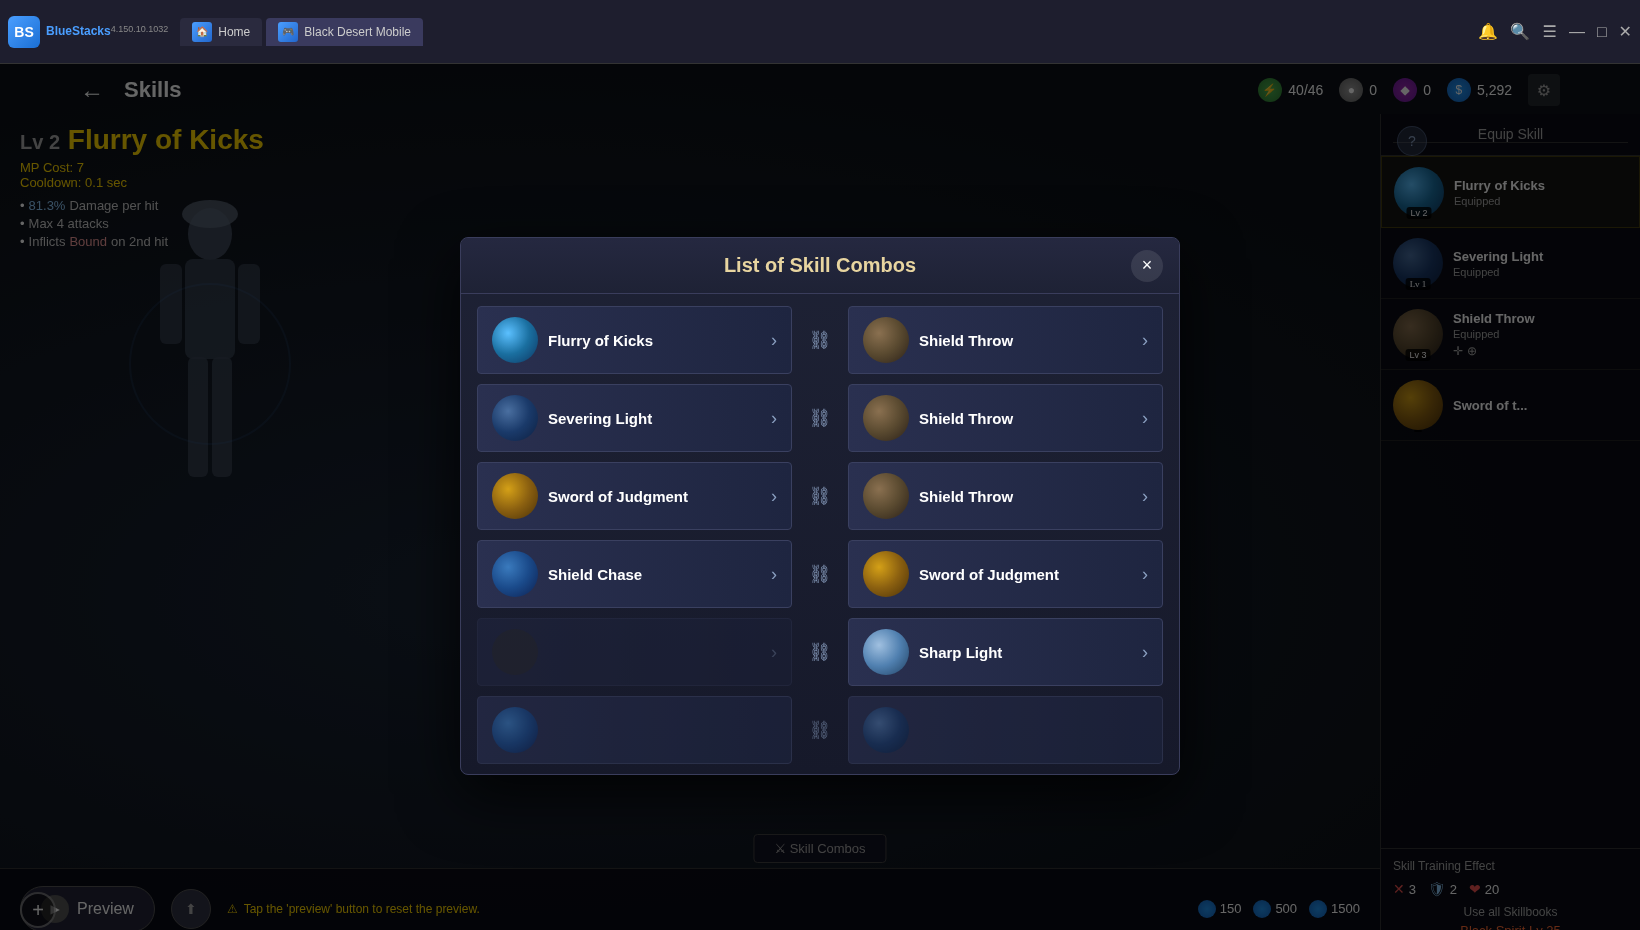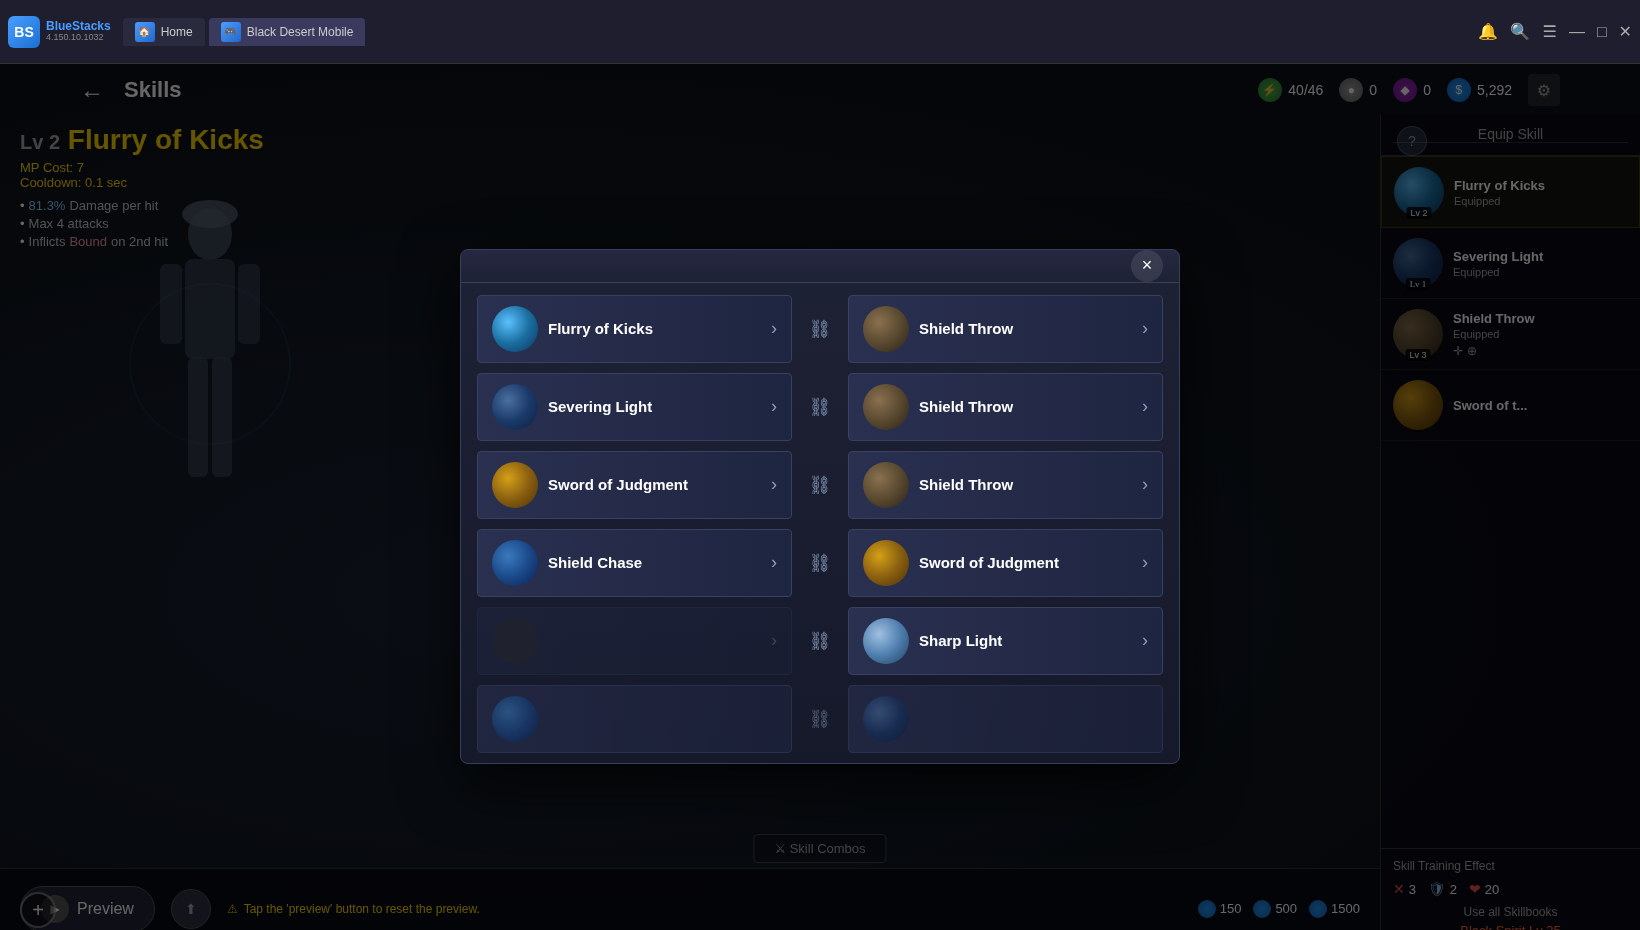--- a/index.html
+++ b/index.html
@@ -37,21 +37,21 @@
       border-radius: 6px;
       display: flex;
       align-items: center;
       justify-content: center;
       font-size: 14px;
       font-weight: bold;
       color: white;
     }
     .bs-title {
       display: flex;
-      flex-direction: column;
+      flex-direction: row;
       line-height: 1.1;
     }
     .bs-title span:first-child { color: #4a9eff; font-size: 12px; font-weight: bold; }
     .bs-title span:last-child { color: #888; font-size: 9px; }
     .tab {
       display: flex;
       align-items: center;
       gap: 6px;
       padding: 4px 12px;
       background: #2a2a3e;
@@ -730,20 +730,21 @@
         <span>1500</span>
       </div>
     </div>
   </div>
 
   <div class="skill-combos-btn">⚔ Skill Combos</div>
 
   <div class="modal-overlay">
     <div class="modal">
       <div class="modal-header">
+        <div class="modal-title">List of Skill Combos</div>
         <div class="modal-close">×</div>
       </div>
 
       <div class="modal-body">
 
         <div class="combo-row">
           <div class="combo-skill">
             <div class="combo-skill-icon icon-flurry"></div>
             <span class="combo-skill-name">Flurry of Kicks</span>
             <span class="combo-chevron">›</span>

